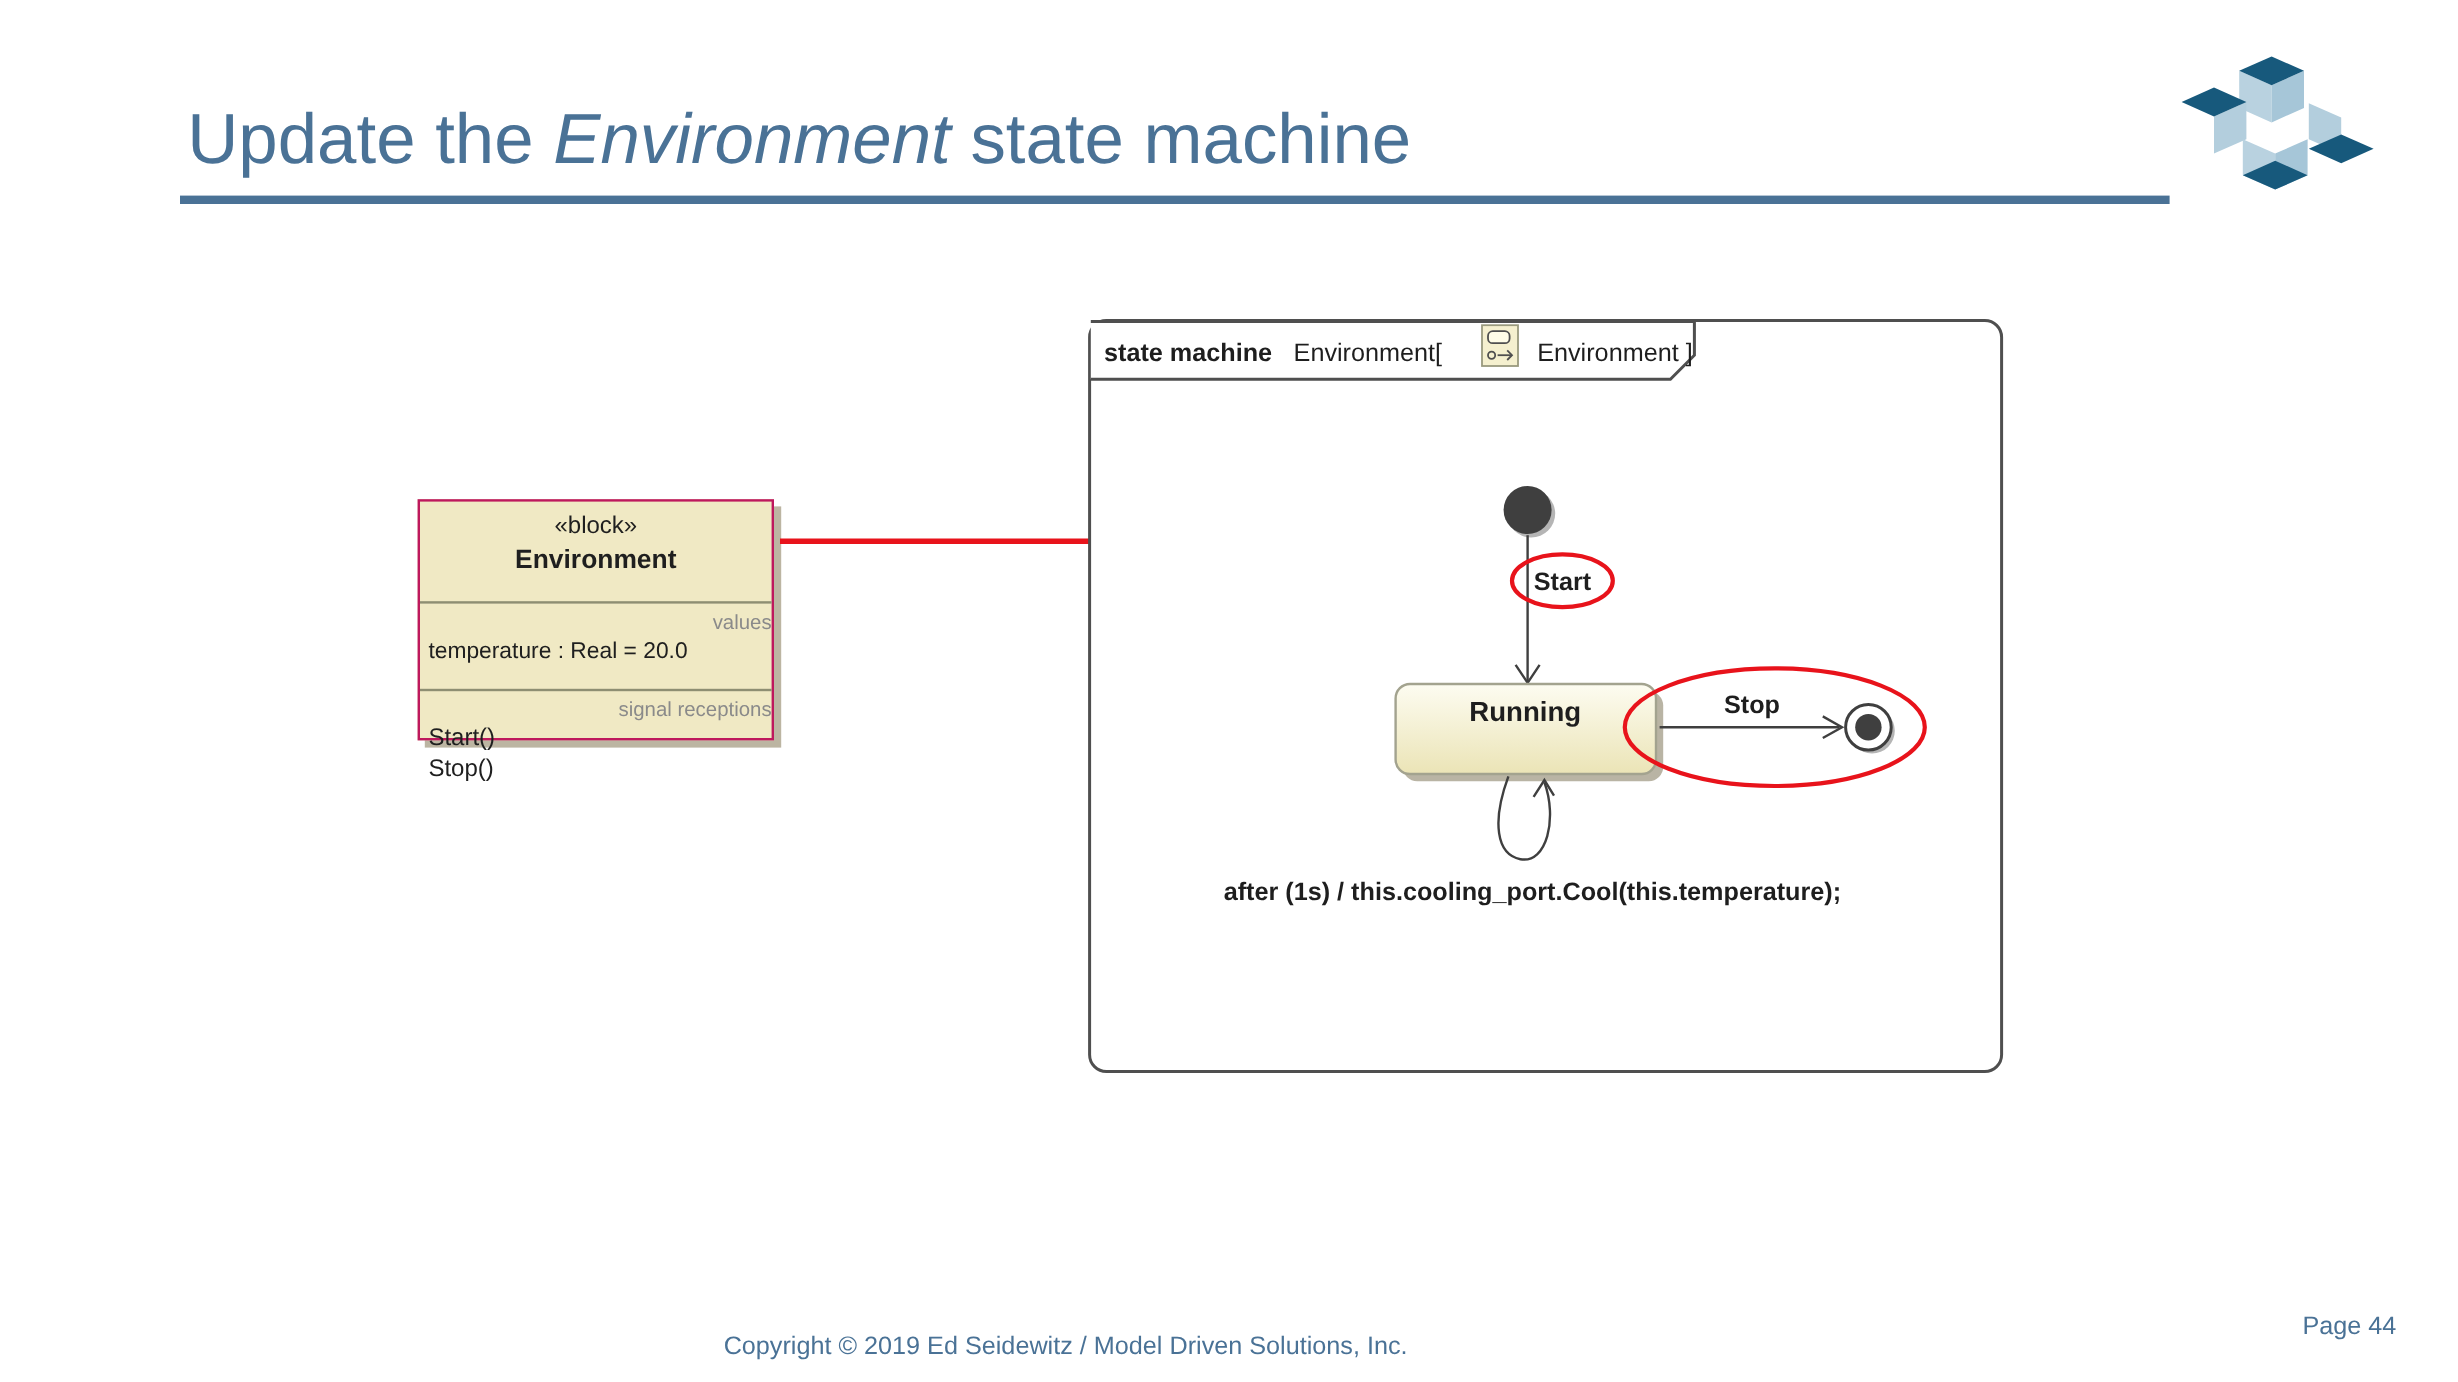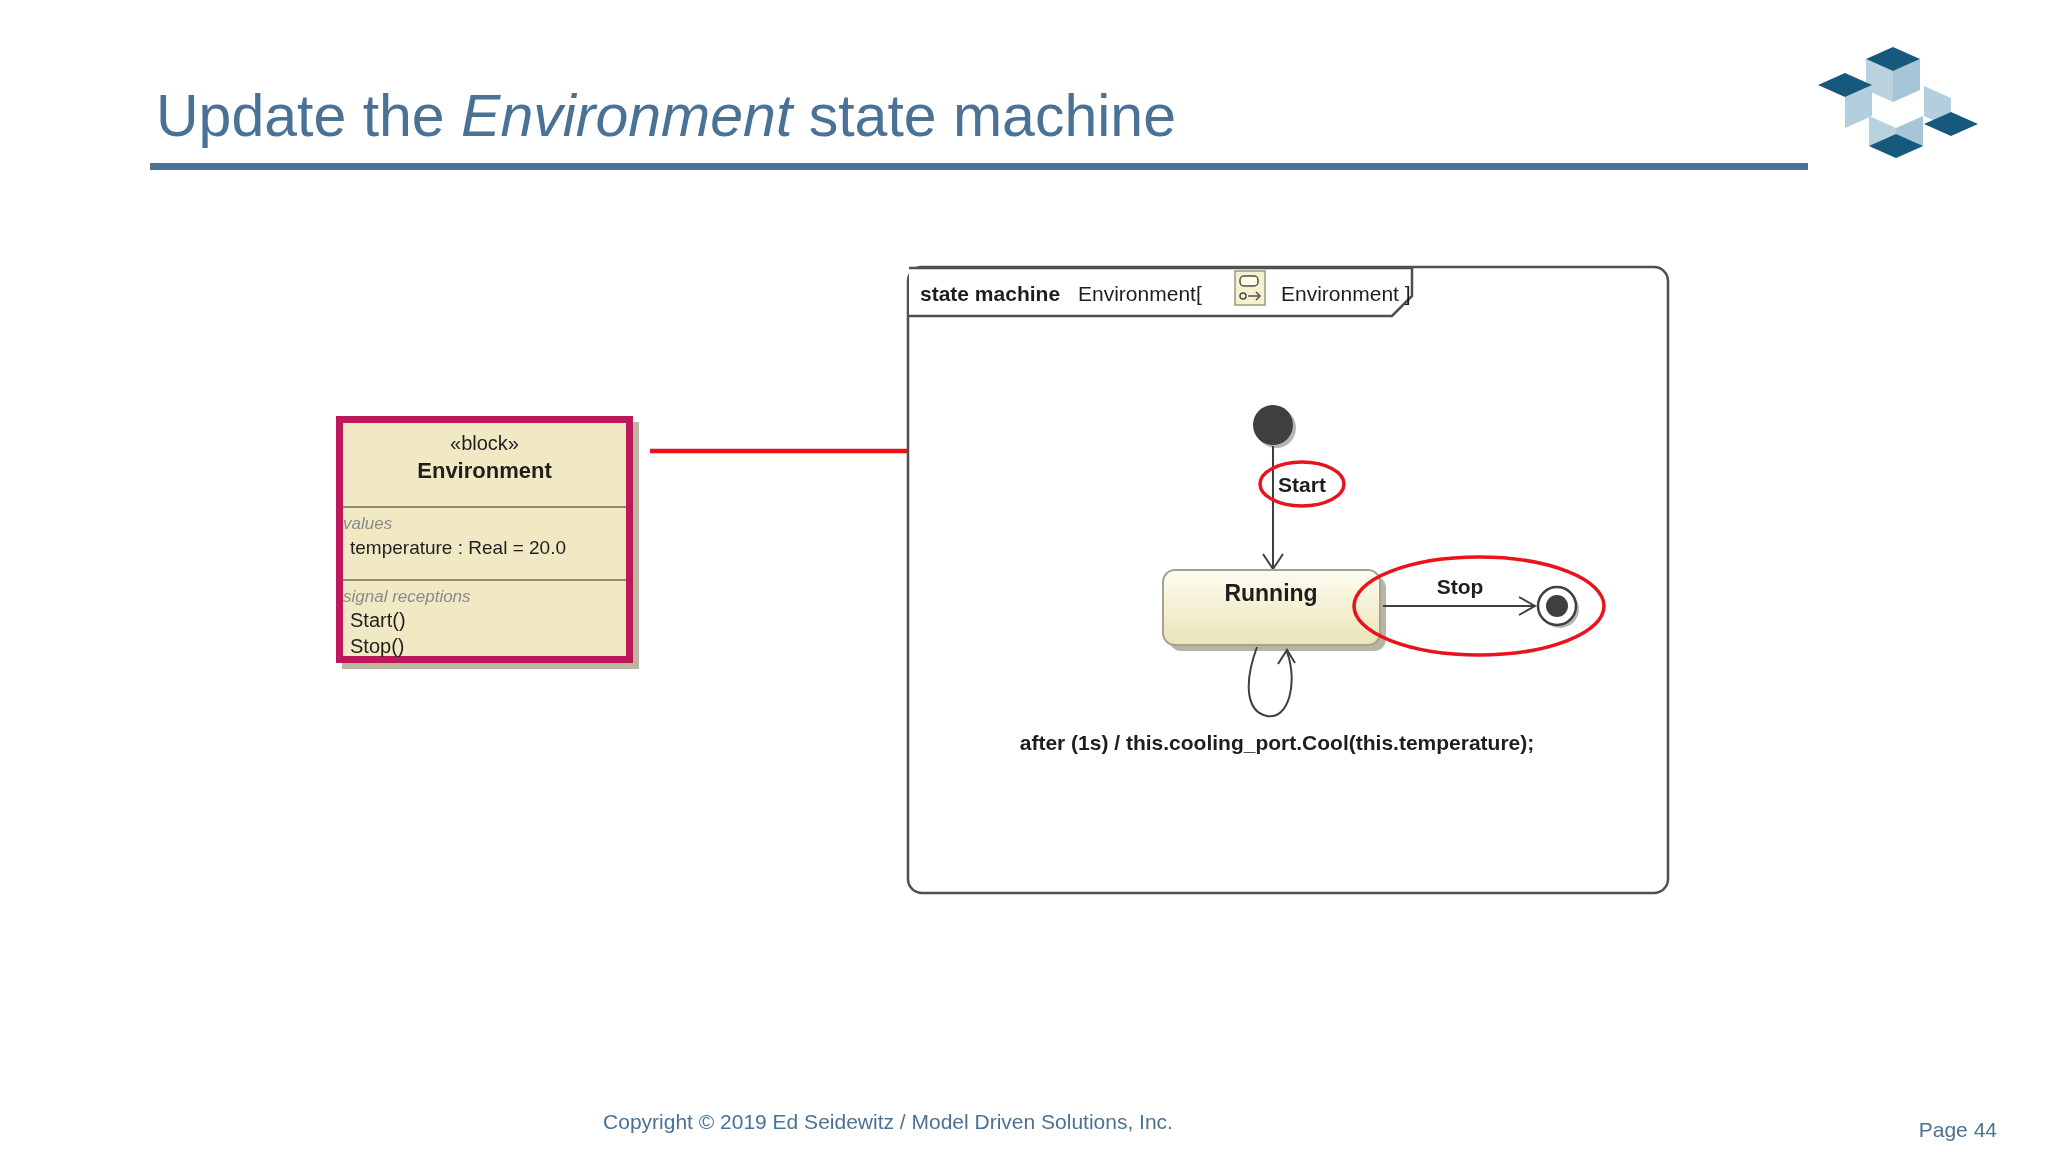--- a/index.html
+++ b/index.html
@@ -15,45 +15,45 @@
   }
   .title .em{font-style:italic;}
   .title-rule{
     position:absolute;left:150px;top:163px;width:1658px;height:7px;
     background:#4a7296;
   }
   
   .logo{position:absolute;left:1808px;top:28px;}
   
   .block{
-    position:absolute;left:336px;top:416px;width:297px;height:247px;
-    background:#f0e9c4;border:7px solid #be185d;box-sizing:border-box;
+    position:absolute;left:348px;top:416px;width:297px;height:201px;
+    background:#f0e9c4;border:2px solid #be185d;box-sizing:border-box;
     box-shadow:6px 6px 0 #bcb5a2;color:#1f1f1f;
   }
   .block .sec{box-sizing:border-box;}
   .block .sec1{height:74px;text-align:center;}
   .block .sec2{height:73px;border-top:2px solid #8e8e72;}
   .block .sec3{height:94px;border-top:2px solid #8e8e72;}
   .stereotype{font-size:20px;margin-top:9px;}
   .block-name{font-size:22px;font-weight:700;margin-top:3px;}
   .compart-label{
-    font-size:17px;font-style:italic;color:#8a8a8a;text-align:left;margin-top:6px;
+    font-size:17px;color:#8a8a8a;text-align:right;margin-top:6px;
   }
   .feature{font-size:19px;font-weight:500;padding-left:7px;margin-top:3px;white-space:nowrap;}
   .reception{font-size:20px;font-weight:500;padding-left:7px;line-height:26px;white-space:nowrap;}
   
   .diagram{position:absolute;left:0;top:0;width:2048px;height:1152px;}
   .diagram text{fill:#1e1e1e;}
   
   .footer-copyright{
     position:absolute;left:0;top:1110px;width:1776px;text-align:center;
     font-size:21px;color:#4a7296;
   }
   .footer-page{
-    position:absolute;right:51px;top:1118px;font-size:21px;color:#4a7296;
+    position:absolute;right:51px;top:1094px;font-size:21px;color:#4a7296;
   }
 </style>
 </head>
 <body>
 
 <h1 class="title"><span>Update the </span><span class="em">Environment</span><span> state machine</span></h1>
 <div class="title-rule"></div>
 
 <svg class="logo" width="182" height="140" viewBox="0 0 182 140" aria-hidden="true">
 

